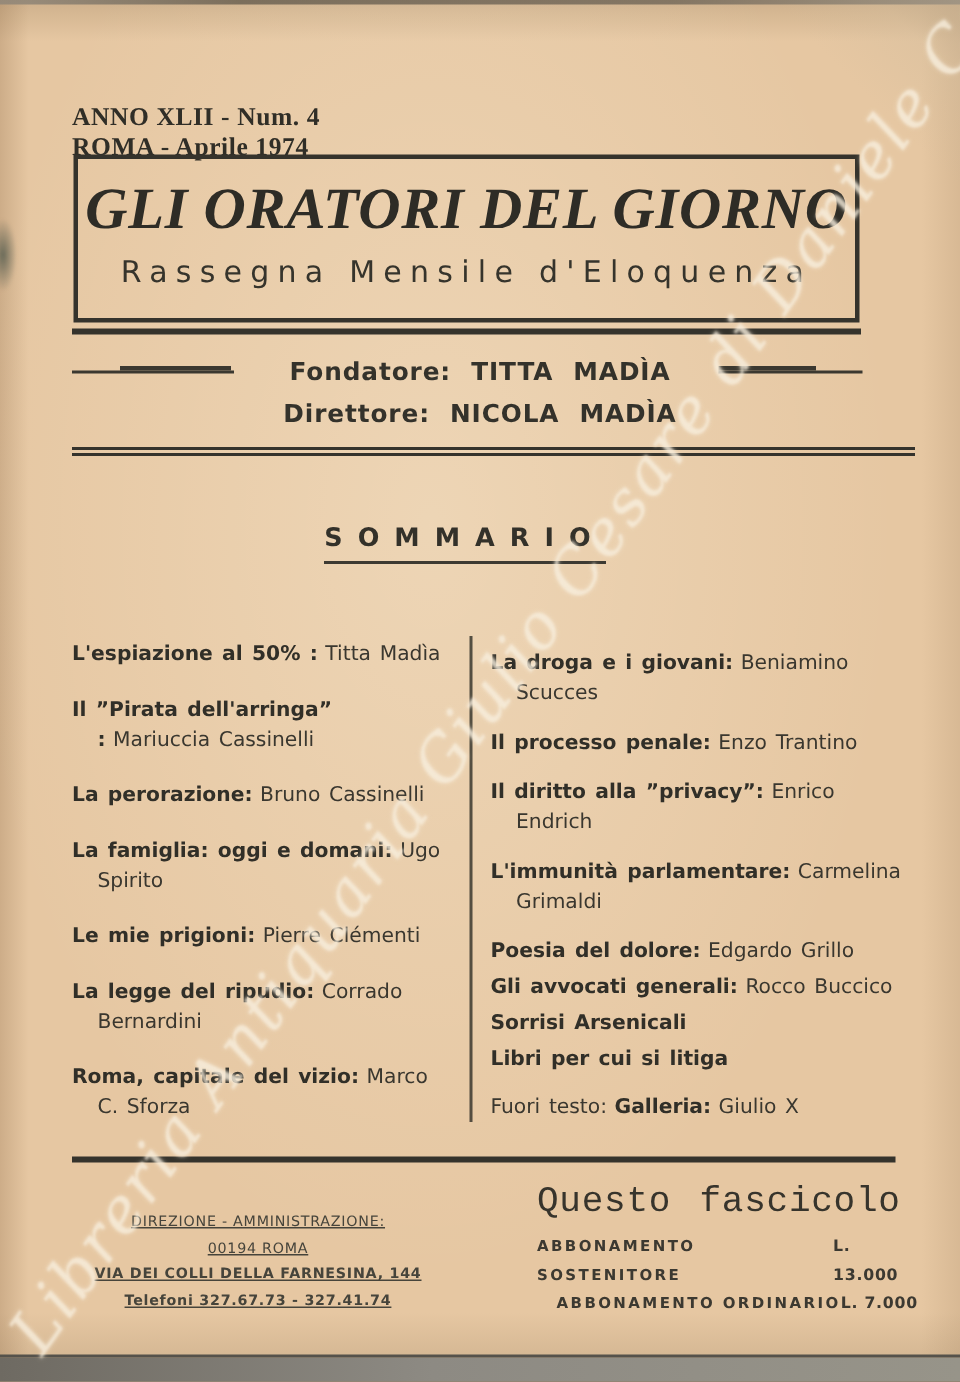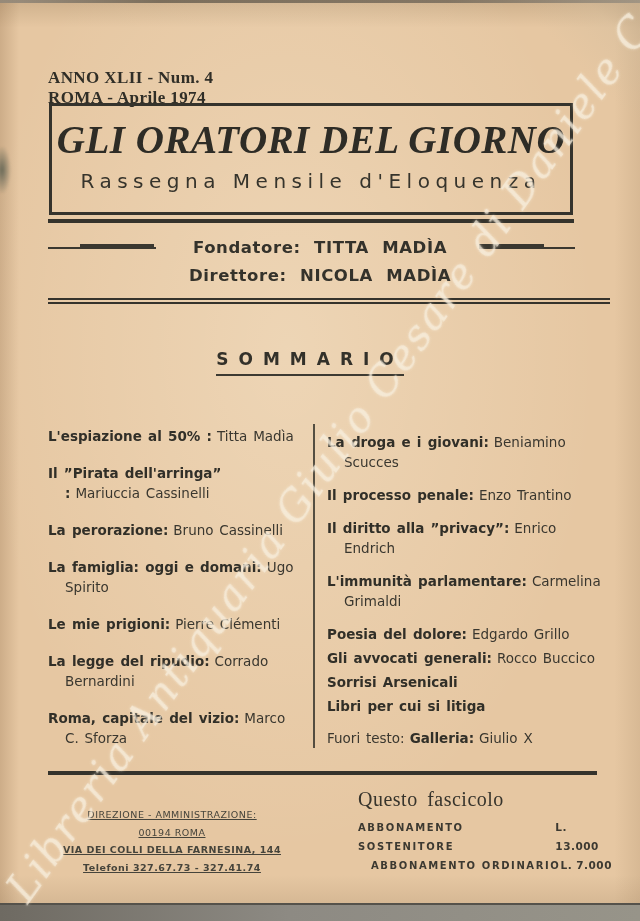--- a/index.html
+++ b/index.html
@@ -74,21 +74,21 @@
   .toc-author{margin-left:5px;}
   .fuori{margin-top:12px;padding-left:17px;text-indent:-17px;word-spacing:1.5px;}
   .fuori .label{font-weight:bold;color:#312f28;margin:0 5px;}
   
   .rule-footer{position:absolute;left:48px;top:771px;width:549px;height:4px;background:#35332c;}
   .addr{position:absolute;left:44px;top:806px;width:256px;text-align:center;
     font-size:9.5px;line-height:17.5px;letter-spacing:.5px;color:#46443b;text-decoration:underline;}
   .addr .bold{font-weight:bold;}
   .price-block{position:absolute;left:358px;top:788px;width:254px;}
   .price-row{display:flex;justify-content:space-between;align-items:baseline;margin-bottom:7px;}
-  .price-label{font-family:Liberation Serif, serif;font-size:20px;color:#37342c;letter-spacing:.5px;word-spacing:4px;text-align:center;}
+  .price-label{font-family:Liberation Mono, monospace;font-size:24px;color:#37342c;letter-spacing:.5px;word-spacing:4px;text-align:center;}
   .price-value{font-size:29px;color:#34322a;letter-spacing:1px;}
   .sub-row{display:flex;justify-content:flex-end;align-items:baseline;
     font-weight:bold;font-size:10px;letter-spacing:1.6px;line-height:19px;color:#3c3931;}
   .sub-value{font-size:10.5px;letter-spacing:.5px;}
 </style>
 </head>
 <body>
 
 <div class="page">
 

